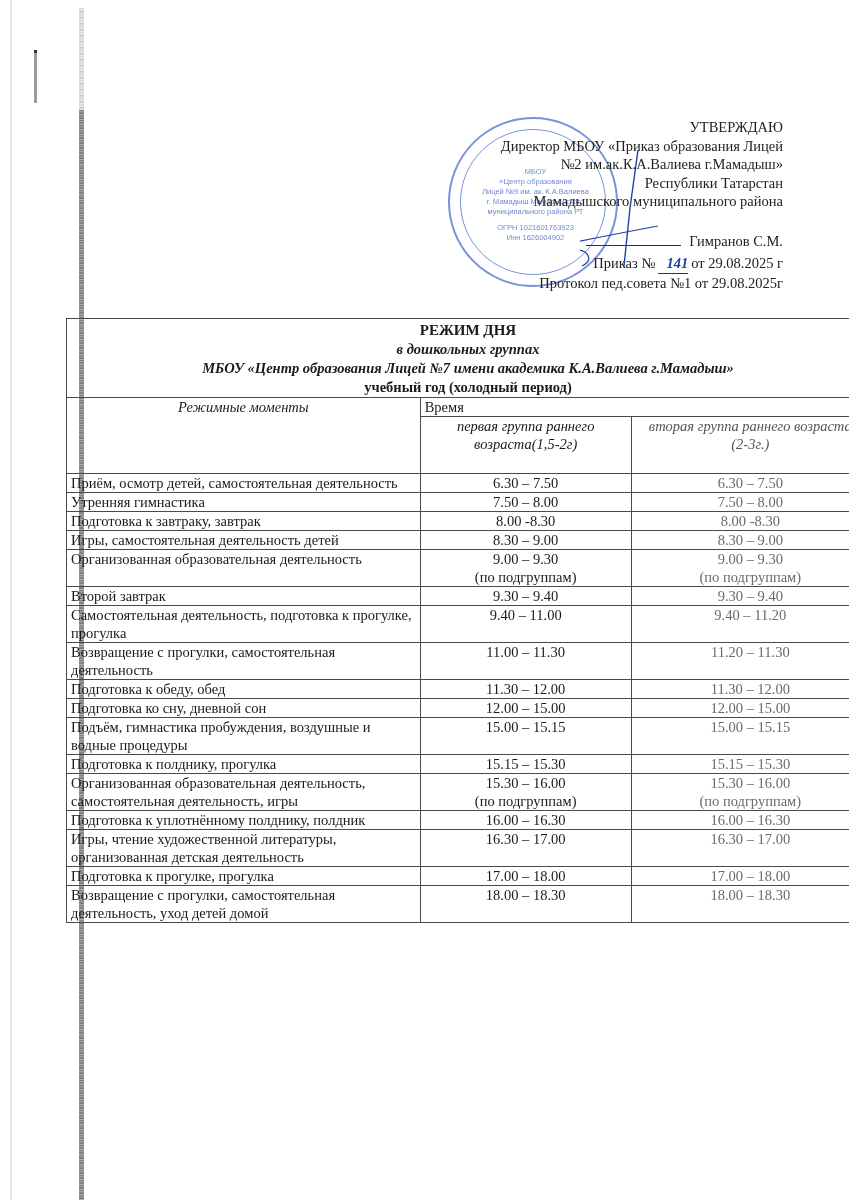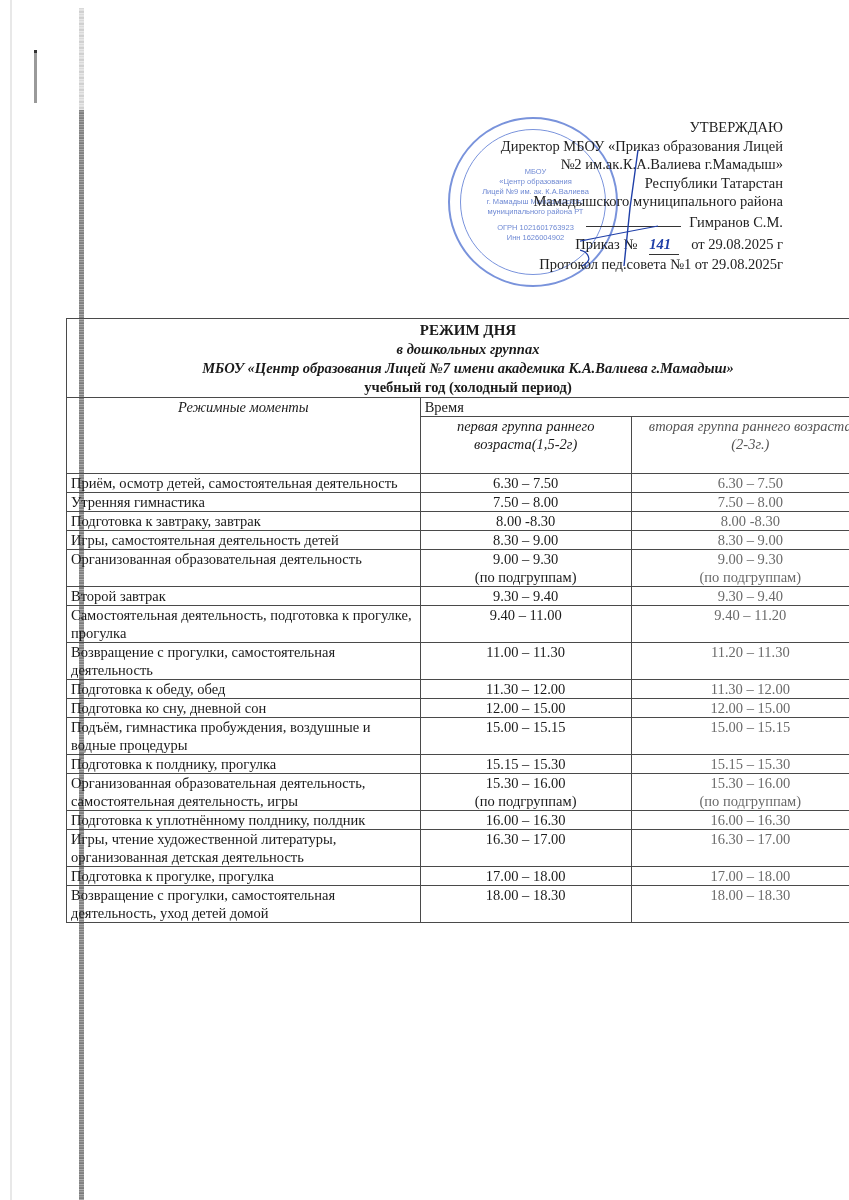--- a/index.html
+++ b/index.html
@@ -64,25 +64,25 @@
       display: inline-block;
       width: 95px;
       border-bottom: 1px solid #333;
       margin-right: 8px;
       vertical-align: baseline;
     }
     .approval .order-no {
       display: inline-block;
       min-width: 30px;
       border-bottom: 1px solid #333;
-      text-align: left;
+      text-align: right;
       font-style: italic;
       color: #1f3fa8;
       font-weight: bold;
-      margin: 0 12px;
+      margin: 0 3px;
     }
 
     
     .stamp {
       position: absolute;
       left: 448px;
       top: 117px;
       width: 166px;
       height: 166px;
       border-radius: 50%;
@@ -211,21 +211,21 @@
     <div>Инн 1626004902</div>
   </div>
 </div>
 
 <div class="approval">
   <span class="line">УТВЕРЖДАЮ</span>
   <span class="line">Директор МБОУ «Приказ образования Лицей</span>
   <span class="line">№2 им.ак.К.А.Валиева г.Мамадыш»</span>
   <span class="line">Республики Татарстан</span>
   <span class="line">Мамадышского муниципального района</span>
-  <span class="line" style="margin-top:2px">
+  <span class="line" style="margin-top:21px">
     <span class="sig-blank"></span><span>Гимранов С.М.</span>
   </span>
   <span class="line" style="margin-top:4px">
     <span>Приказ №</span><span class="order-no">141</span><span>от 29.08.2025 г</span>
   </span>
   <span class="line">Протокол пед.совета №1 от 29.08.2025г</span>
 </div>
 
 <svg class="signature" viewBox="0 0 80 120">
   <path d="M58 2 L50 60 L44 118" stroke="#1f3fa8" stroke-width="1.4" fill="none"></path>

